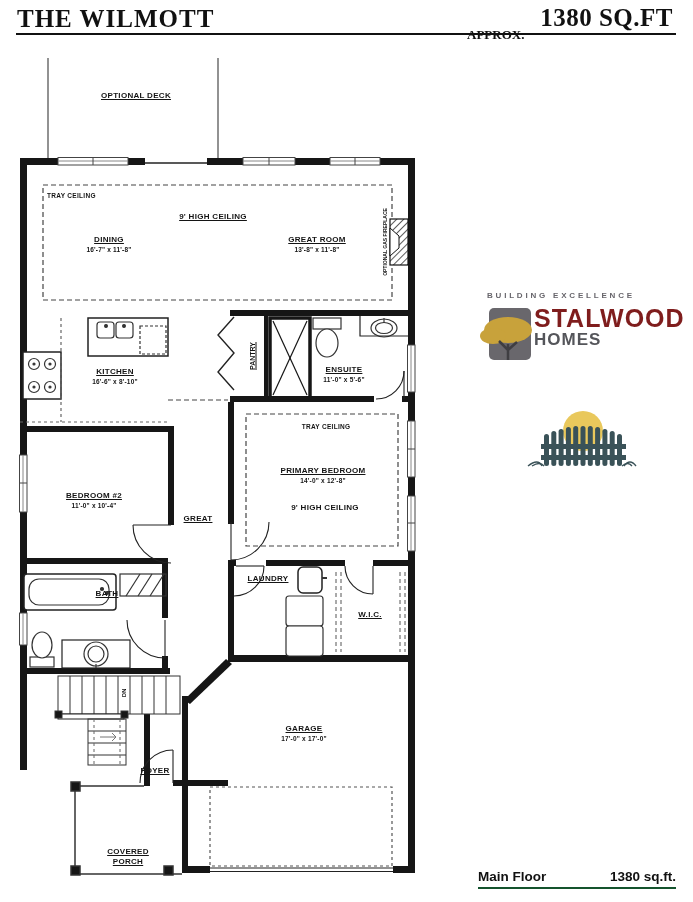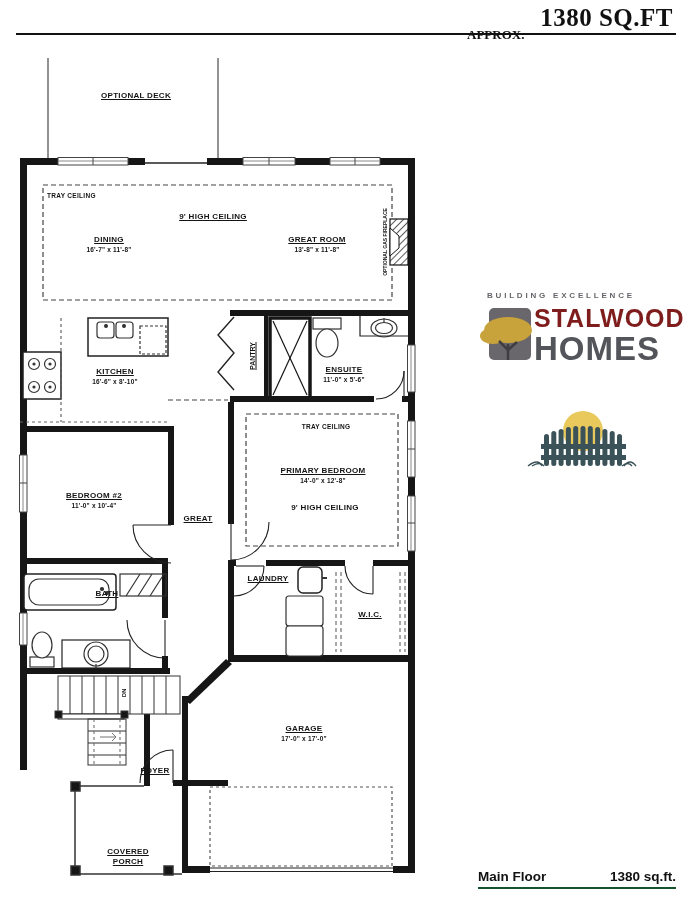--- a/index.html
+++ b/index.html
@@ -22,35 +22,36 @@
   .sm{font-size:6.5px;}
   .raw{transform:none;text-align:left;}
   .vlab{position:absolute;transform:translate(-50%,-50%) rotate(-90deg);font-weight:bold;
         white-space:nowrap;color:#141414;}
   .dnlab{background:#fff;padding:0 1px;}
   
   .sw-tag{position:absolute;left:487px;top:291px;font-size:8px;font-weight:bold;
           letter-spacing:2.8px;color:#67656b;}
   .sw-n1{position:absolute;left:534px;top:304px;font-size:25px;font-weight:600;
          letter-spacing:1px;color:#7f1d1d;}
-  .sw-n2{position:absolute;left:534px;top:330px;font-size:33px;font-weight:600;
+  .sw-n2{position:absolute;left:534px;top:330px;font-size:17px;font-weight:600;
          letter-spacing:1px;color:#54555a;}
   .wg-name{position:absolute;left:477px;top:470px;width:208px;text-align:center;
            font-family:"Liberation Serif",serif;font-variant:small-caps;font-weight:600;
            font-size:18px;letter-spacing:1px;color:#2e4a52;}
   
   .mf{position:absolute;left:478px;top:869px;width:198px;display:flex;
       justify-content:space-between;border-bottom:2px solid #14532d;padding-bottom:3px;
       font-size:13.5px;font-weight:bold;color:#111;}
 </style>
 </head>
 <body>
 
 <div class="page">
 
+  <div class="title">THE WILMOTT</div>
   <div class="approx">APPROX.</div>
   <div class="sqft-big">1380 SQ.FT</div>
   <div class="rule"></div>
 
   <svg width="693" height="902" viewBox="0 0 693 902">
     <defs>
       <pattern id="hatch" width="5" height="5" patternUnits="userSpaceOnUse" patternTransform="rotate(45)">
         <rect width="5" height="5" fill="#fff"></rect>
           <line x1="0" y1="0" x2="0" y2="5" stroke="#333" stroke-width="1.6"></line>
       </pattern>

